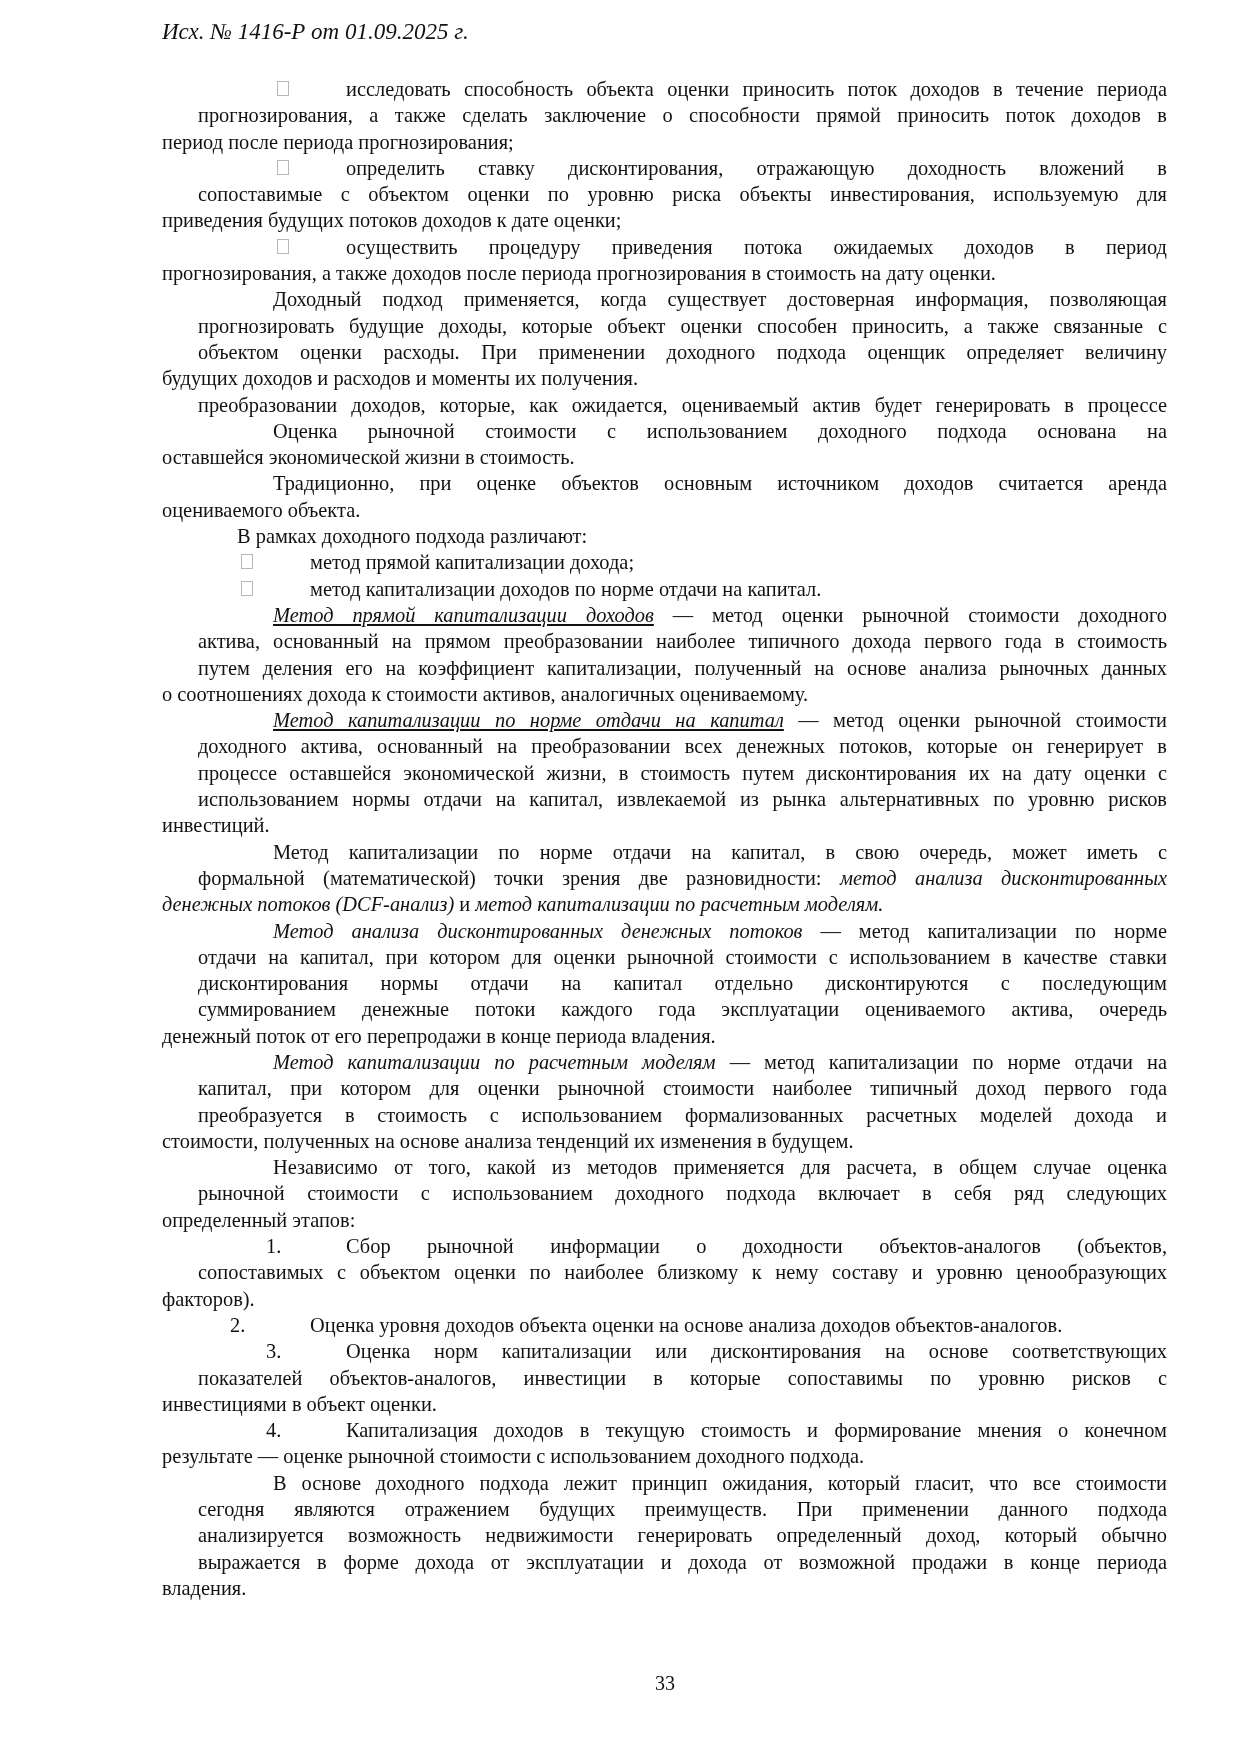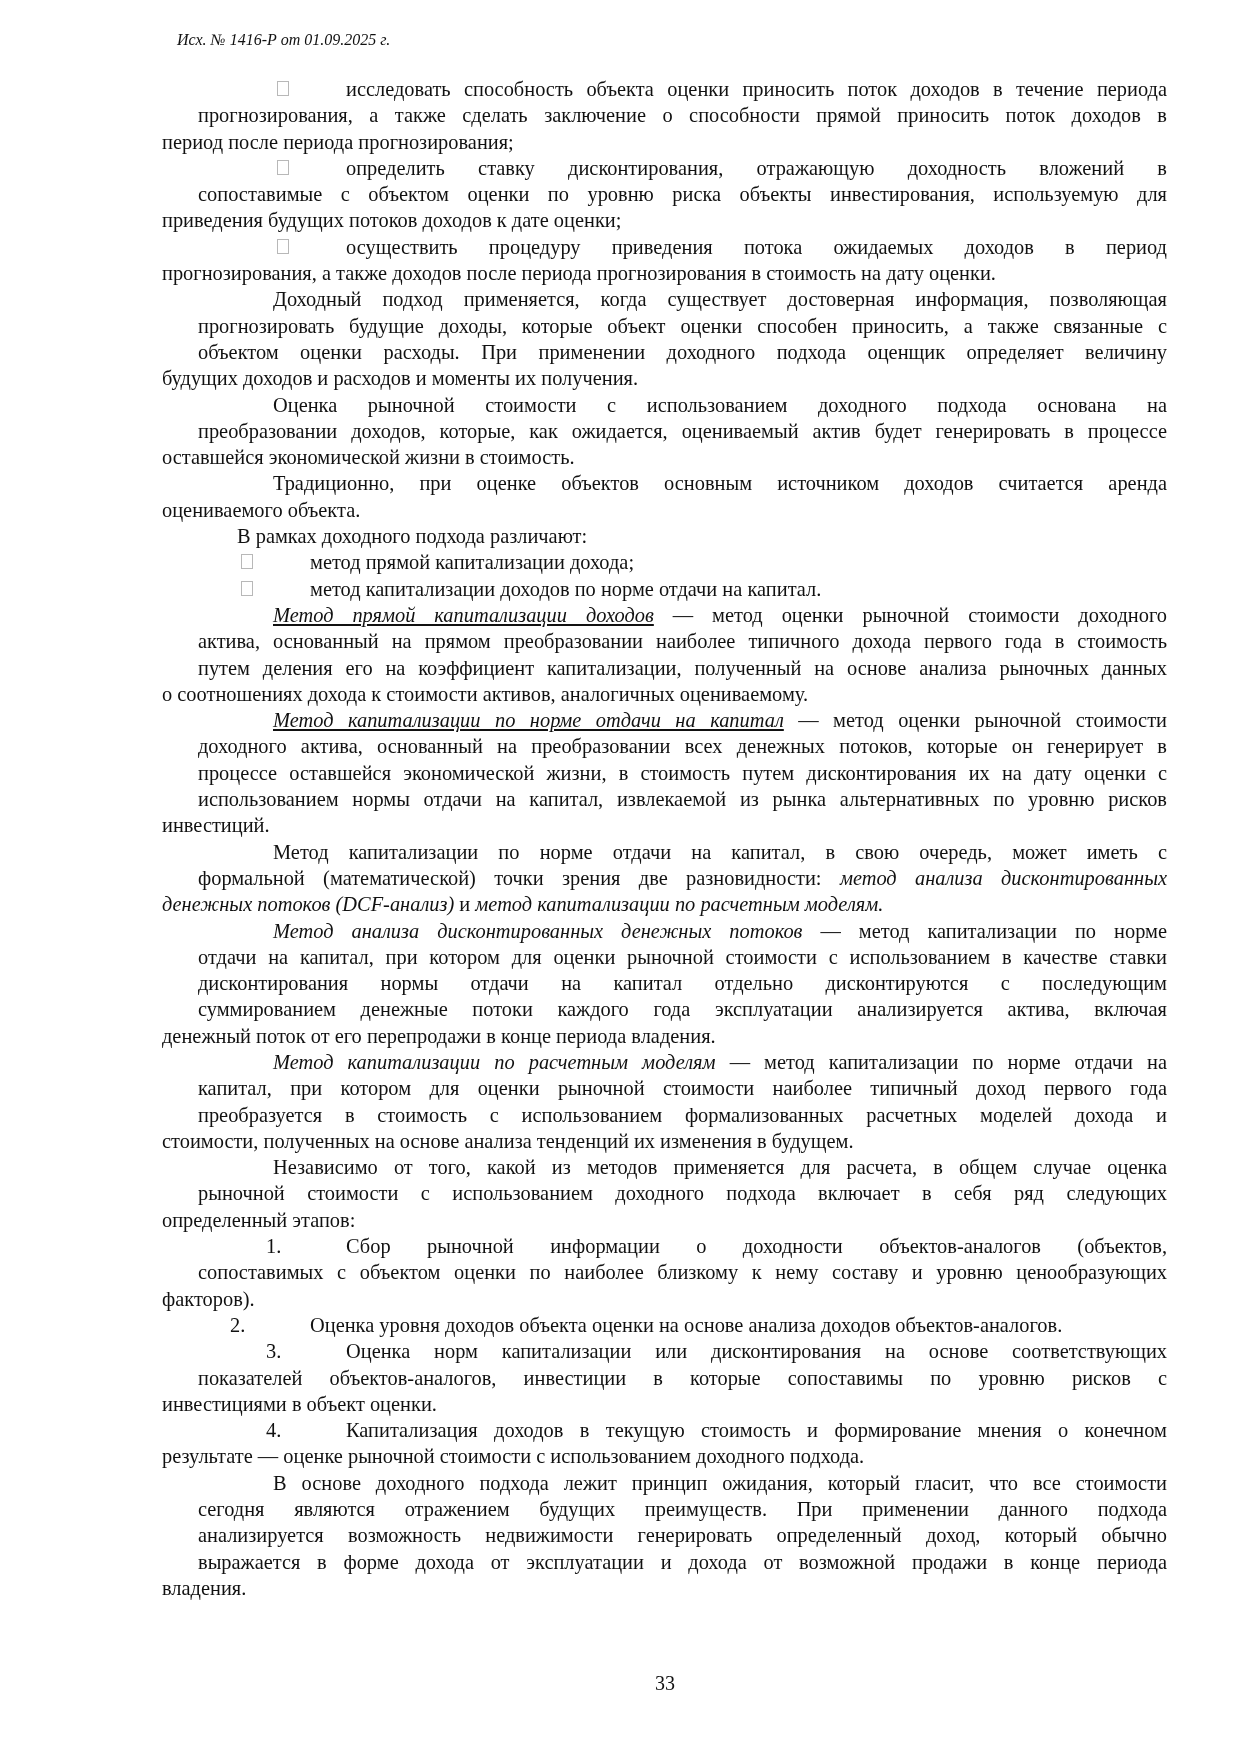--- a/index.html
+++ b/index.html
@@ -1,18 +1,18 @@
 <!DOCTYPE html>
 <html><head>
 <meta charset="utf-8">
 <style>
   html, body { margin: 0; padding: 0; background: #ffffff; }
   body { width: 1241px; height: 1755px; position: relative; overflow: hidden;
          font-family: "Liberation Serif", "DejaVu Serif", serif; color: #111111; }
-  .header { position: absolute; left: 162px; top: 31px; font-size: 16px; font-style: italic; white-space: nowrap; margin-left: 15px; }
+  .header { position: absolute; left: 162px; top: 19px; font-size: 23px; font-style: italic; white-space: nowrap; }
   .body { position: absolute; left: 162px; top: 76px; width: 1005px; }
   .line { height: 26.3px; line-height: 26.3px; font-size: 20.4px; white-space: nowrap; position: relative; }
   .line.j { text-align: justify; text-align-last: justify; white-space: normal; overflow: hidden; margin-left: 36px; }
   .line.ind { padding-left: 75px; }
   .line.lst { padding-left: 148px; }
   .line.num { padding-left: 148px; }
   .bullet-box { position: absolute; left: 79px; top: 5px; width: 10px; height: 13px; border: 1px solid #b8b8b8; background: #fff; }
   .num-label { position: absolute; left: 68px; top: 0; }
   .it { font-style: italic; }
   .u { text-decoration: underline; text-underline-offset: 2px; font-style: italic; }
@@ -29,22 +29,22 @@
     <div class="line"><span>период после периода прогнозирования;</span></div>
     <div class="line j lst"><span class="bullet-box"></span><span>определить ставку дисконтирования, отражающую доходность вложений в</span></div>
     <div class="line j"><span>сопоставимые с объектом оценки по уровню риска объекты инвестирования, используемую для</span></div>
     <div class="line"><span>приведения будущих потоков доходов к дате оценки;</span></div>
     <div class="line j lst"><span class="bullet-box"></span><span>осуществить процедуру приведения потока ожидаемых доходов в период</span></div>
     <div class="line"><span>прогнозирования, а также доходов после периода прогнозирования в стоимость на дату оценки.</span></div>
     <div class="line j ind"><span>Доходный подход применяется, когда существует достоверная информация, позволяющая</span></div>
     <div class="line j"><span>прогнозировать будущие доходы, которые объект оценки способен приносить, а также связанные с</span></div>
     <div class="line j"><span>объектом оценки расходы. При применении доходного подхода оценщик определяет величину</span></div>
     <div class="line"><span>будущих доходов и расходов и моменты их получения.</span></div>
+    <div class="line j"><span>преобразовании доходов, которые, как ожидается, оцениваемый актив будет генерировать в процессе</span></div>
     <div class="line j ind"><span>Оценка рыночной стоимости с использованием доходного подхода основана на</span></div>
-    <div class="line j"><span>преобразовании доходов, которые, как ожидается, оцениваемый актив будет генерировать в процессе</span></div>
     <div class="line"><span>оставшейся экономической жизни в стоимость.</span></div>
     <div class="line j ind"><span>Традиционно, при оценке объектов основным источником доходов считается аренда</span></div>
     <div class="line"><span>оцениваемого объекта.</span></div>
     <div class="line ind"><span>В рамках доходного подхода различают:</span></div>
     <div class="line lst"><span class="bullet-box"></span><span>метод прямой капитализации дохода;</span></div>
     <div class="line lst"><span class="bullet-box"></span><span>метод капитализации доходов по норме отдачи на капитал.</span></div>
     <div class="line j ind"><span class="it u">Метод прямой капитализации доходов</span><span> — метод оценки рыночной стоимости доходного</span></div>
     <div class="line j"><span>актива, основанный на прямом преобразовании наиболее типичного дохода первого года в стоимость</span></div>
     <div class="line j"><span>путем деления его на коэффициент капитализации, полученный на основе анализа рыночных данных</span></div>
     <div class="line"><span>о соотношениях дохода к стоимости активов, аналогичных оцениваемому.</span></div>
@@ -52,21 +52,21 @@
     <div class="line j"><span>доходного актива, основанный на преобразовании всех денежных потоков, которые он генерирует в</span></div>
     <div class="line j"><span>процессе оставшейся экономической жизни, в стоимость путем дисконтирования их на дату оценки с</span></div>
     <div class="line j"><span>использованием нормы отдачи на капитал, извлекаемой из рынка альтернативных по уровню рисков</span></div>
     <div class="line"><span>инвестиций.</span></div>
     <div class="line j ind"><span>Метод капитализации по норме отдачи на капитал, в свою очередь, может иметь с</span></div>
     <div class="line j"><span>формальной (математической) точки зрения две разновидности: </span><span class="it">метод анализа дисконтированных</span></div>
     <div class="line"><span class="it">денежных потоков (DCF-анализ)</span><span> и </span><span class="it">метод капитализации по расчетным моделям.</span></div>
     <div class="line j ind"><span class="it">Метод анализа дисконтированных денежных потоков</span><span> — метод капитализации по норме</span></div>
     <div class="line j"><span>отдачи на капитал, при котором для оценки рыночной стоимости с использованием в качестве ставки</span></div>
     <div class="line j"><span>дисконтирования нормы отдачи на капитал отдельно дисконтируются с последующим</span></div>
-    <div class="line j"><span>суммированием денежные потоки каждого года эксплуатации анализируется актива, включая</span></div>
+    <div class="line j"><span>суммированием денежные потоки каждого года эксплуатации оцениваемого актива, очередь</span></div>
     <div class="line"><span>денежный поток от его перепродажи в конце периода владения.</span></div>
     <div class="line j ind"><span class="it">Метод капитализации по расчетным моделям</span><span> — метод капитализации по норме отдачи на</span></div>
     <div class="line j"><span>капитал, при котором для оценки рыночной стоимости наиболее типичный доход первого года</span></div>
     <div class="line j"><span>преобразуется в стоимость с использованием формализованных расчетных моделей дохода и</span></div>
     <div class="line"><span>стоимости, полученных на основе анализа тенденций их изменения в будущем.</span></div>
     <div class="line j ind"><span>Независимо от того, какой из методов применяется для расчета, в общем случае оценка</span></div>
     <div class="line j"><span>рыночной стоимости с использованием доходного подхода включает в себя ряд следующих</span></div>
     <div class="line"><span>определенный этапов:</span></div>
     <div class="line j num"><span class="num-label">1.</span><span>Сбор рыночной информации о доходности объектов-аналогов (объектов,</span></div>
     <div class="line j"><span>сопоставимых с объектом оценки по наиболее близкому к нему составу и уровню ценообразующих</span></div>

